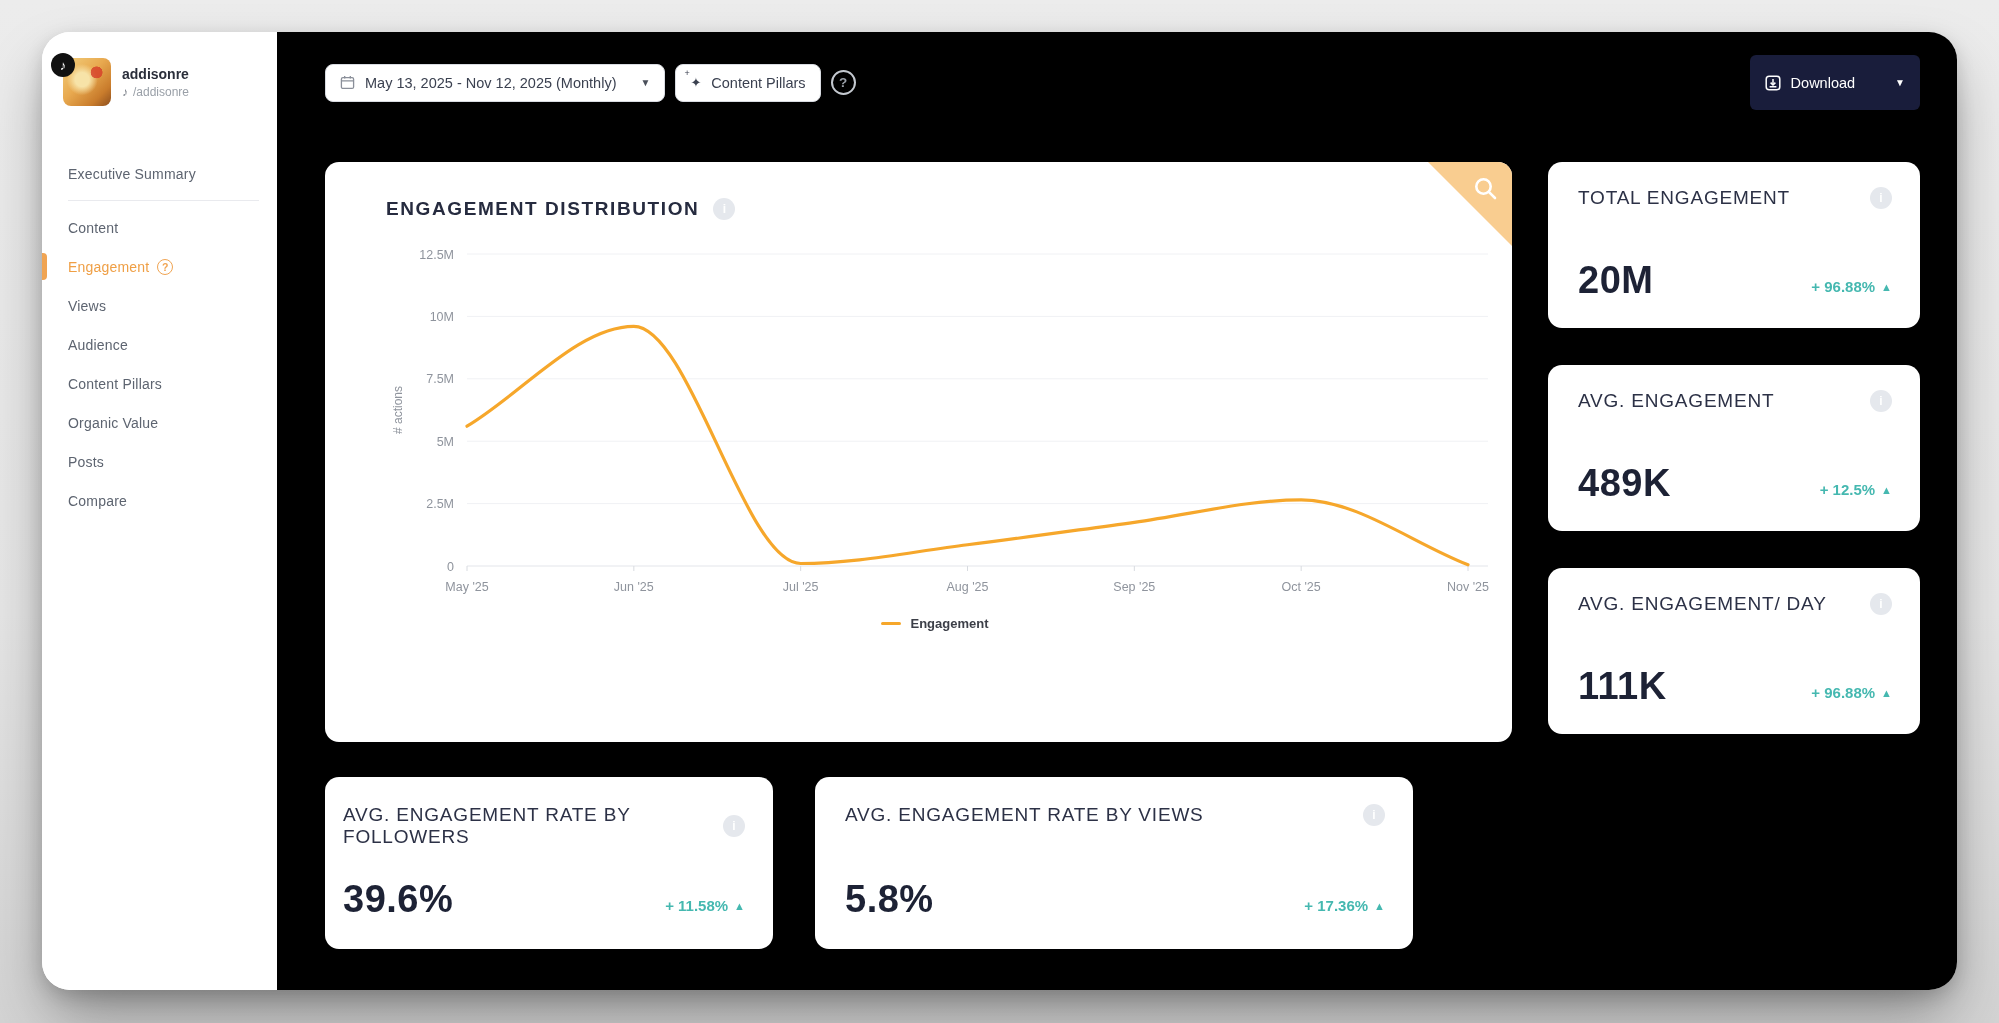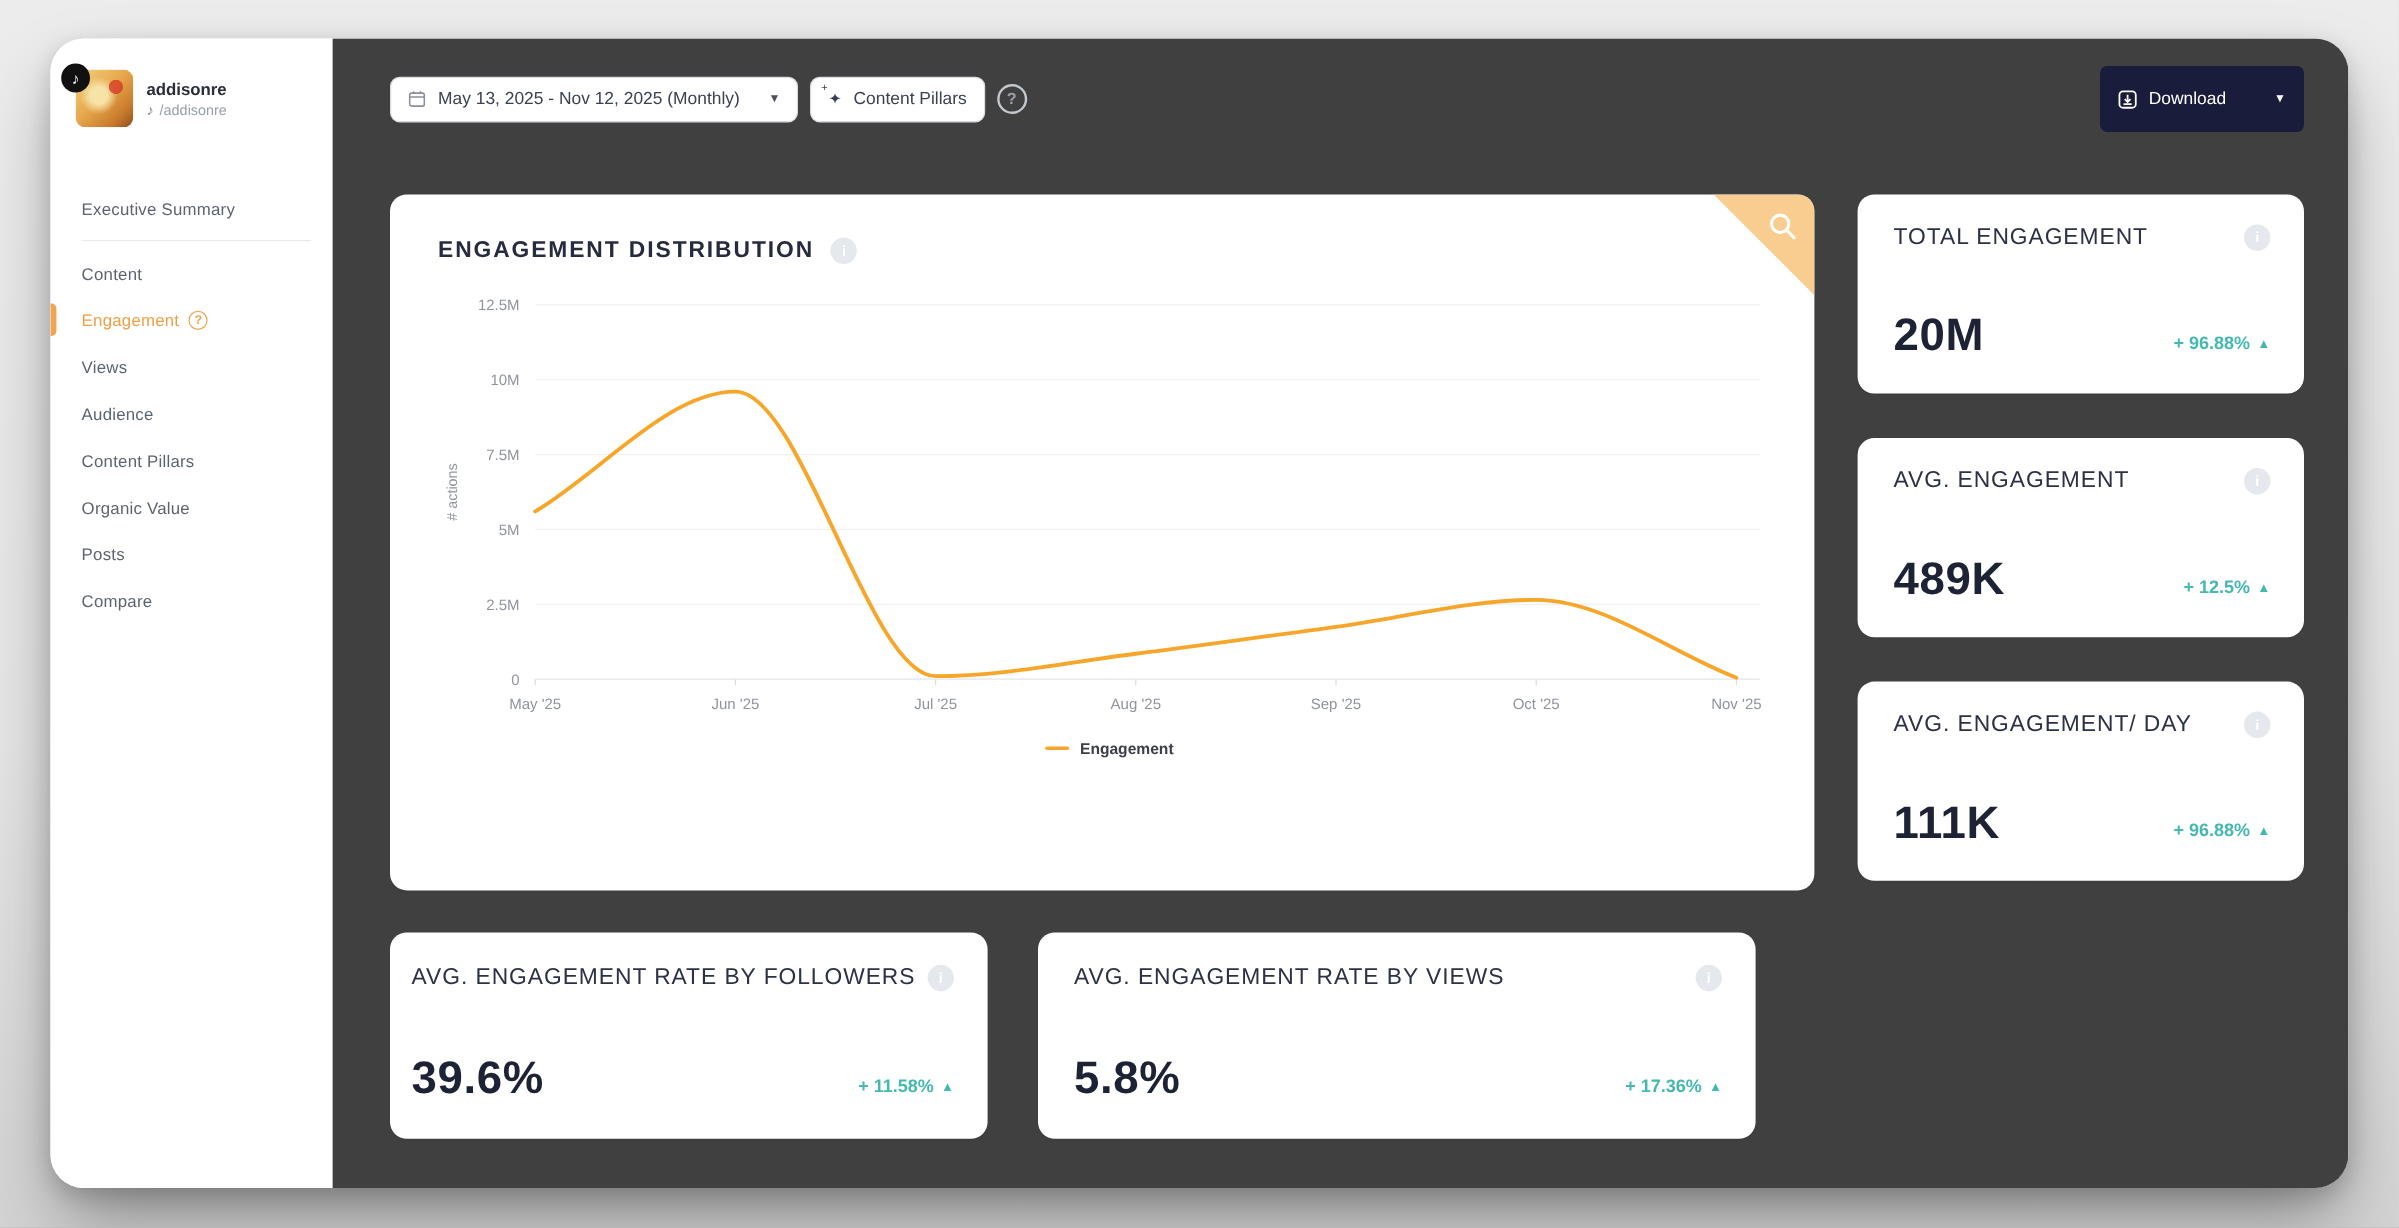--- a/index.html
+++ b/index.html
@@ -42,21 +42,21 @@
   .active-bar {
     position:absolute; left:0; top:6px; width:5px; height:27px; border-radius:0 4px 4px 0;
     background:#f0a452;
   }
   .nav-divider { height:1px; background:#e9eaee; margin:7px 18px 7px 26px; }
   .q-badge {
     width:16px; height:16px; border-radius:50%; border:1.5px solid #f0a452; color:#f0a452;
     font-size:10.5px; font-weight:bold; display:flex; align-items:center; justify-content:center;
   }
   
-  .main { flex:1; background:#404040; padding:23px 37px 0 48px; }
+  .main { flex:1; background:#000000; padding:23px 37px 0 48px; }
   .topbar { display:flex; justify-content:space-between; align-items:center; margin-bottom:52px; }
   .left-controls { display:flex; align-items:center; gap:10px; }
   .pill-btn {
     height:38px; background:#fff; border:1px solid #d8dbe1; border-radius:8px;
     display:flex; align-items:center; padding:0 14px; gap:10px;
     font-size:14.5px; color:#3b4150; cursor:pointer; white-space:nowrap;
   }
   .caret { font-size:10px; color:#4a4f5a; margin-left:14px; }
   .sparkle { position:relative; font-size:13px; color:#3b4150; }
   .sparkle .plus { position:absolute; left:-6px; top:-7px; font-size:9px; }
@@ -69,21 +69,21 @@
     height:55px; background:#191d3b; border-radius:6px; color:#fff; display:flex; align-items:center;
     padding:16px 15px; gap:10px; font-size:14.5px; cursor:pointer;
   }
   .download-btn .caret { color:#fff; margin-left:30px; }
   
   .content { display:flex; gap:36px; align-items:flex-start; }
   .left-col { width:1187px; flex-shrink:0; }
   .right-col { flex:1; display:flex; flex-direction:column; gap:37px; }
   .card { background:#fff; border-radius:14px; box-shadow:0 1px 2px rgba(23,30,60,.03); }
   
-  .chart-card { height:580px; position:relative; overflow:hidden; padding:36px 28px 0 40px; }
+  .chart-card { height:580px; position:relative; overflow:hidden; padding:36px 28px 0 61px; }
   .chart-title-row { display:flex; align-items:center; gap:14px; margin-bottom:24px; }
   .chart-title { font-size:19px; font-weight:bold; letter-spacing:1.6px; color:#262b3f; }
   .info-badge {
     width:22px; height:22px; border-radius:50%; background:#e5e8ed; color:#fff; cursor:pointer;
     font-size:12px; font-weight:bold; display:flex; align-items:center; justify-content:center; flex-shrink:0;
   }
   .ribbon { position:absolute; top:0; right:0; width:0; height:0;
     border-top:84px solid #f9cd90; border-left:84px solid transparent; }
   .ribbon-zoom { position:absolute; top:13px; right:13px; cursor:pointer; }
   .chart-wrap { width:1112px; }
@@ -96,21 +96,21 @@
   .stat-card { height:166px; padding:25px 28px 26px 30px; display:flex; flex-direction:column; justify-content:space-between; }
   .stat-head { display:flex; justify-content:space-between; align-items:center; }
   .stat-title { font-size:19px; font-weight:400; letter-spacing:.8px; color:#2c3146; }
   .stat-foot { display:flex; justify-content:space-between; align-items:flex-end; }
   .stat-value { font-size:38px; font-weight:600; color:#1d2235; letter-spacing:.5px; }
   .stat-change { font-size:15px; font-weight:bold; color:#45b8b0; display:flex; align-items:center; gap:6px; padding-bottom:7px; }
   .stat-change .up { font-size:11px; }
   
   .rate-row { display:flex; gap:42px; margin-top:35px; }
   .rate-card { height:172px; padding:27px 28px 28px 30px; display:flex; flex-direction:column; justify-content:space-between; }
-  .rate-card.followers { width:498px;padding-left:18px; }
+  .rate-card.followers { width:448px;padding-left:18px; }
   .rate-card.views { width:598px; }
 </style>
 </head>
 <body>
 
 <div class="app">
 
   <aside class="sidebar">
     <div class="profile">
       <div class="avatar-wrap">

